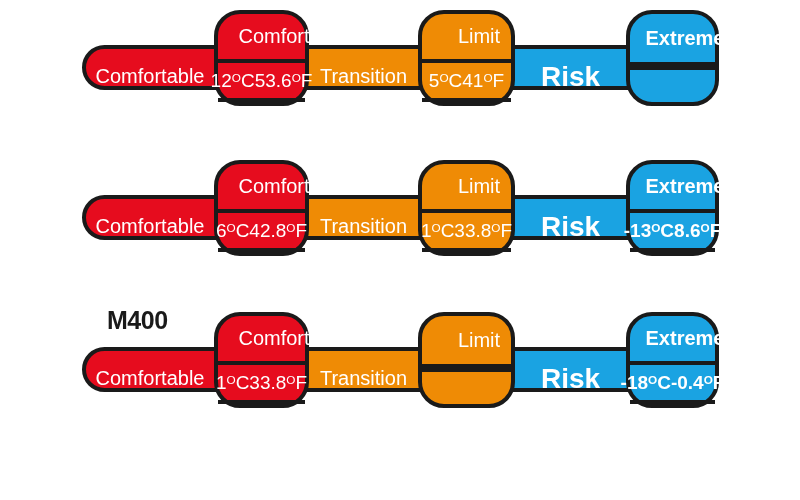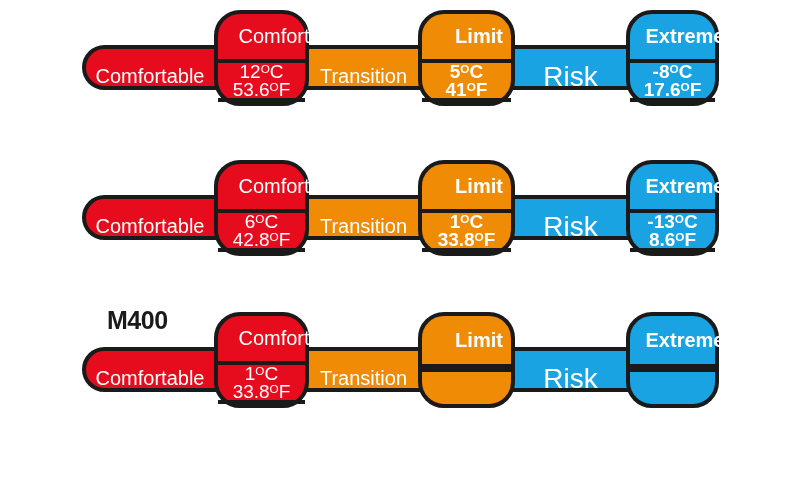--- a/index.html
+++ b/index.html
@@ -58,55 +58,55 @@
     display: flex;
     align-items: center;
     justify-content: center;
     color: var(--label_text, #ffffff);
     font-size: 20px;
     z-index: 2;
     white-space: nowrap;
   }
   .seg-comfortable { left: 86px;  width: 128px; }
   .seg-transition  { left: 309px; width: 109px; }
-  .seg-risk        { left: 515px; width: 111px; font-size: 28px; }
+  .seg-risk        { left: 515px; width: 111px; font-size: 28px; font-weight: bold; }
 
   .badge {
     position: absolute;
     top: 8px;
     height: 96px;
     border: 4px solid var(--outline, #1a1a1a);
     border-radius: 26px;
     display: flex;
     flex-direction: column;
     z-index: 3;
     color: var(--label_text, #ffffff);
   }
   .badge-comfort { left: 214px; width: 95px; background: var(--red, #e60c1e); }
-  .badge-limit   { left: 418px; width: 97px; background: var(--orange, #ef8b05); font-weight: bold; }
+  .badge-limit   { left: 418px; width: 97px; background: var(--orange, #ef8b05); }
   .badge-extreme { left: 626px; width: 93px; background: var(--blue, #1aa3e2); font-weight: bold; }
 
   .badge-label {
     height: 48px;
     display: flex;
     align-items: center;
     justify-content: center;
     font-size: 20px;
     white-space: nowrap;
     margin-left: 25px;
   }
   .badge-sep {
     height: 4px;
     background: var(--outline, #1a1a1a);
     flex: 0 0 4px;
   }
   .badge-temps {
     height: 37px;
     display: flex;
-    flex-direction: column;
+    flex-direction: row;
     align-items: center;
     justify-content: center;
     font-size: 19px;
     line-height: 17.5px;
     white-space: nowrap;
   }
   .badge-foot { flex: 1; }
 
   .temp sup.deg {
     font-size: 0.62em;
@@ -143,24 +143,20 @@
         <span class="temp">5<sup class="deg">O</sup>C</span>
         <span class="temp">41<sup class="deg">O</sup>F</span>
       </div>
       <div class="badge-sep"></div>
       <div class="badge-foot"></div>
     </div>
 
     <div class="badge badge-extreme">
       <div class="badge-label">Extreme</div>
       <div class="badge-sep"></div>
-      <div class="badge-temps">
-        <span class="temp">-8<sup class="deg">O</sup>C</span>
-        <span class="temp">17.6<sup class="deg">O</sup>F</span>
-      </div>
       <div class="badge-sep"></div>
       <div class="badge-foot"></div>
     </div>
   </div>
 
   <div class="row row-2">
     <div class="bar"></div>
     <div class="seg-label seg-comfortable">Comfortable</div>
     <div class="seg-label seg-transition">Transition</div>
     <div class="seg-label seg-risk">Risk</div>
@@ -220,18 +216,22 @@
     <div class="badge badge-limit">
       <div class="badge-label">Limit</div>
       <div class="badge-sep"></div>
       <div class="badge-sep"></div>
       <div class="badge-foot"></div>
     </div>
 
     <div class="badge badge-extreme">
       <div class="badge-label">Extreme</div>
       <div class="badge-sep"></div>
+      <div class="badge-temps">
+        <span class="temp">-18<sup class="deg">O</sup>C</span>
+        <span class="temp">-0.4<sup class="deg">O</sup>F</span>
+      </div>
       <div class="badge-sep"></div>
       <div class="badge-foot"></div>
     </div>
   </div>
 
 </div>
 
 </body></html>

